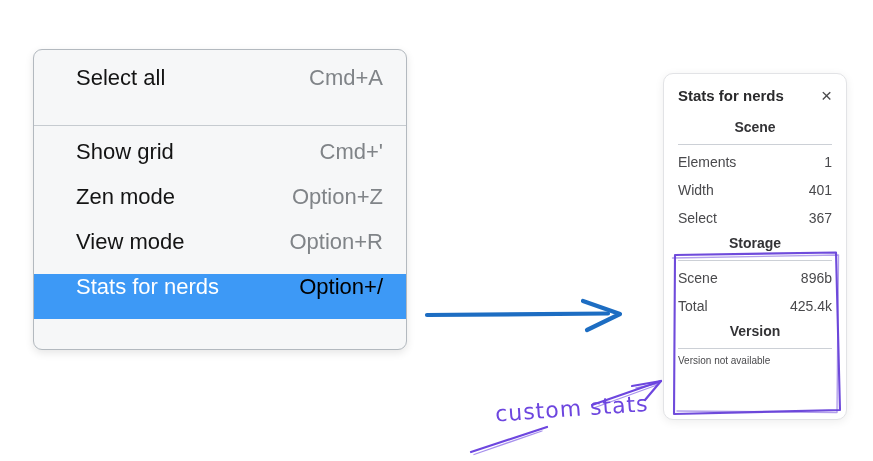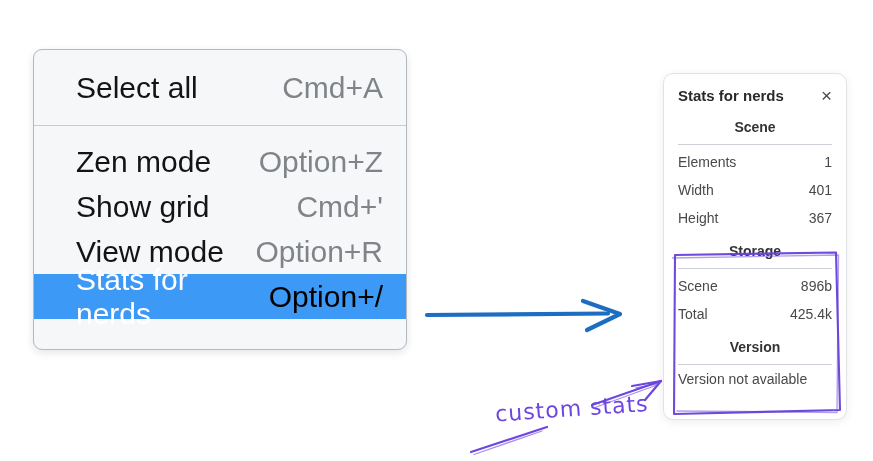--- a/index.html
+++ b/index.html
@@ -12,44 +12,44 @@
   .menu{
     position:absolute;left:33px;top:49px;width:374px;height:301px;
     background:#f6f7f8;border:1.5px solid #b3b9bf;border-radius:9px;
     box-shadow:0 3px 8px rgba(0,0,0,.10);
     box-sizing:border-box;display:flex;flex-direction:column;
   }
   .menu-section{padding:15px 0;}
   .menu-section.second{padding:13px 0 14px;}
   .menu-divider{border-top:1.5px solid #c6cbd0;margin:0;}
   .menu-item{
-    display:flex;justify-content:space-between;align-items:center;
-    height:45px;padding:0 23px 0 42px;font-size:30px;cursor:default;
+    display:flex;justify-content:space-between;
+    height:45px;padding:0 23px 0 42px;font-size:22px;cursor:default;
   }
   .mi-label{color:#141414;}
   .mi-shortcut{color:#808488;}
   .menu-item.highlighted{background:#3d99f6;}
   .menu-item.highlighted .mi-label{color:#ffffff;}
   .menu-item.highlighted .mi-shortcut{color:#000000;}
 
   
   .stats-panel{
     position:absolute;left:663px;top:73px;width:184px;height:347px;
     background:#ffffff;border:1px solid #e2e3e6;border-radius:10px;
     box-shadow:0 2px 10px rgba(0,0,0,.07);
     box-sizing:border-box;padding:13px 14px 10px;color:#3f3f42;
   }
   .panel-header{display:flex;justify-content:space-between;align-items:center;}
   .panel-title{font-size:15px;font-weight:bold;color:#2a2a2c;}
   .panel-close{font-size:19px;line-height:14px;color:#4c4c4e;cursor:pointer;font-weight:400;}
   .sec-header{text-align:center;font-size:14px;font-weight:bold;color:#333336;margin-top:15px;}
-  .sec-header.tight{margin-top:11px;}
+  .sec-header.tight{margin-top:3px;}
   .sec-rule{border:0;border-top:1px solid #ccd0d6;margin:9px 0 3px;}
   .stat-row{display:flex;justify-content:space-between;font-size:14px;padding:6px 0;color:#49494c;}
-  .version-note{font-size:14px;color:#49494c;margin-top:6px;}
+  .version-note{font-size:10px;color:#49494c;margin-top:6px;}
 
   
   .overlay{position:absolute;left:0;top:0;width:873px;height:461px;pointer-events:none;}
   .annotation-text{
     position:absolute;left:495px;top:396px;width:160px;
     font-size:22px;color:#6d46df;letter-spacing:1px;
     transform:rotate(-4deg);font-family:"DejaVu Sans",sans-serif;
   }
 </style>
 </head>
@@ -60,26 +60,26 @@
   <div class="menu">
     <div class="menu-section">
       <div class="menu-item">
         <span class="mi-label">Select all</span>
         <span class="mi-shortcut">Cmd+A</span>
       </div>
     </div>
     <div class="menu-divider"></div>
     <div class="menu-section second">
       <div class="menu-item">
+        <span class="mi-label">Show grid</span>
+        <span class="mi-shortcut">Cmd+'</span>
+      </div>
+      <div class="menu-item">
         <span class="mi-label">Zen mode</span>
         <span class="mi-shortcut">Option+Z</span>
-      </div>
-      <div class="menu-item">
-        <span class="mi-label">Show grid</span>
-        <span class="mi-shortcut">Cmd+'</span>
       </div>
       <div class="menu-item">
         <span class="mi-label">View mode</span>
         <span class="mi-shortcut">Option+R</span>
       </div>
       <div class="menu-item highlighted">
         <span class="mi-label">Stats for nerds</span>
         <span class="mi-shortcut">Option+/</span>
       </div>
     </div>
@@ -96,21 +96,21 @@
       <hr class="sec-rule">
       <div class="stat-row">
         <span>Elements</span>
         <span>1</span>
       </div>
       <div class="stat-row">
         <span>Width</span>
         <span>401</span>
       </div>
       <div class="stat-row">
-        <span>Height</span>
+        <span>Select</span>
         <span>367</span>
       </div>
     </div>
 
     <div>
       <div class="sec-header tight">Storage</div>
       <hr class="sec-rule">
       <div class="stat-row">
         <span>Scene</span>
         <span>896b</span>

